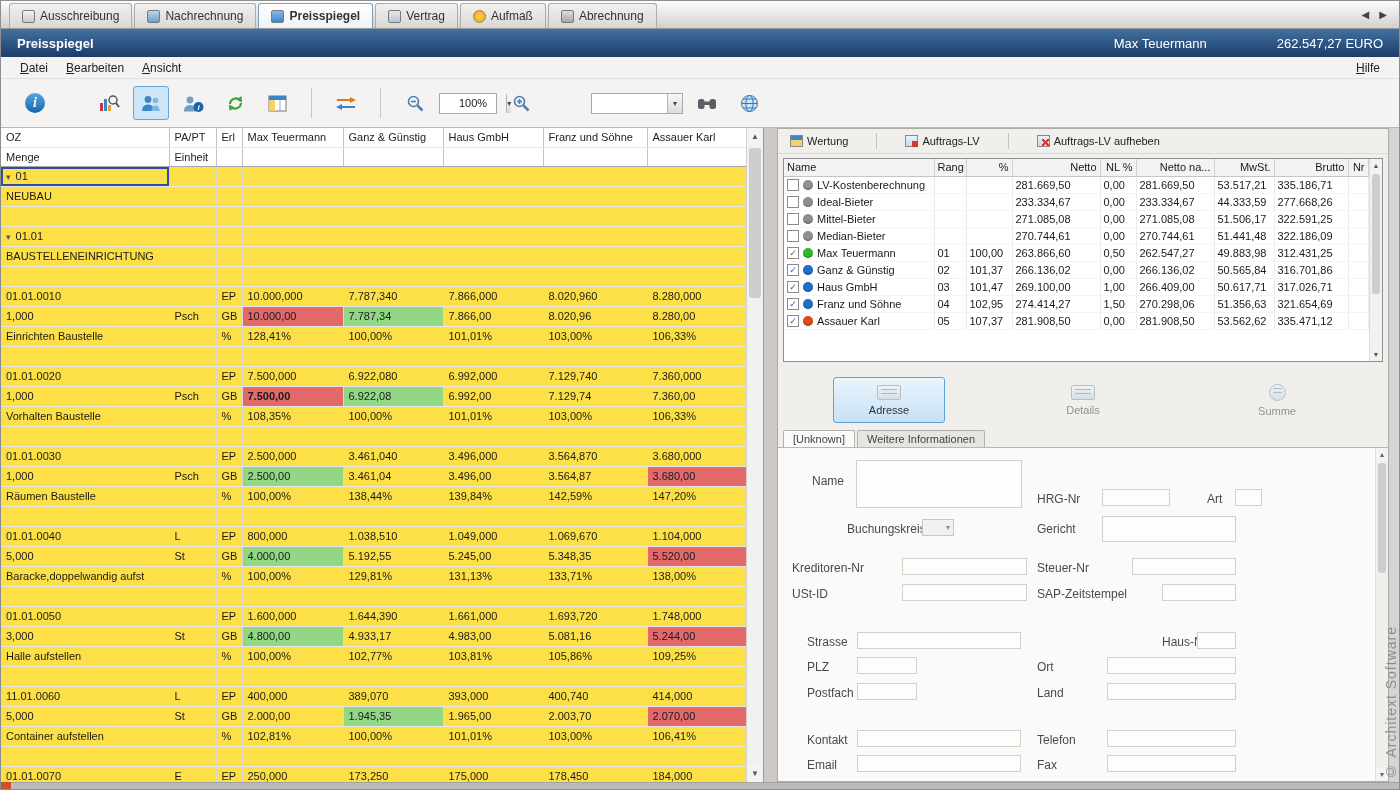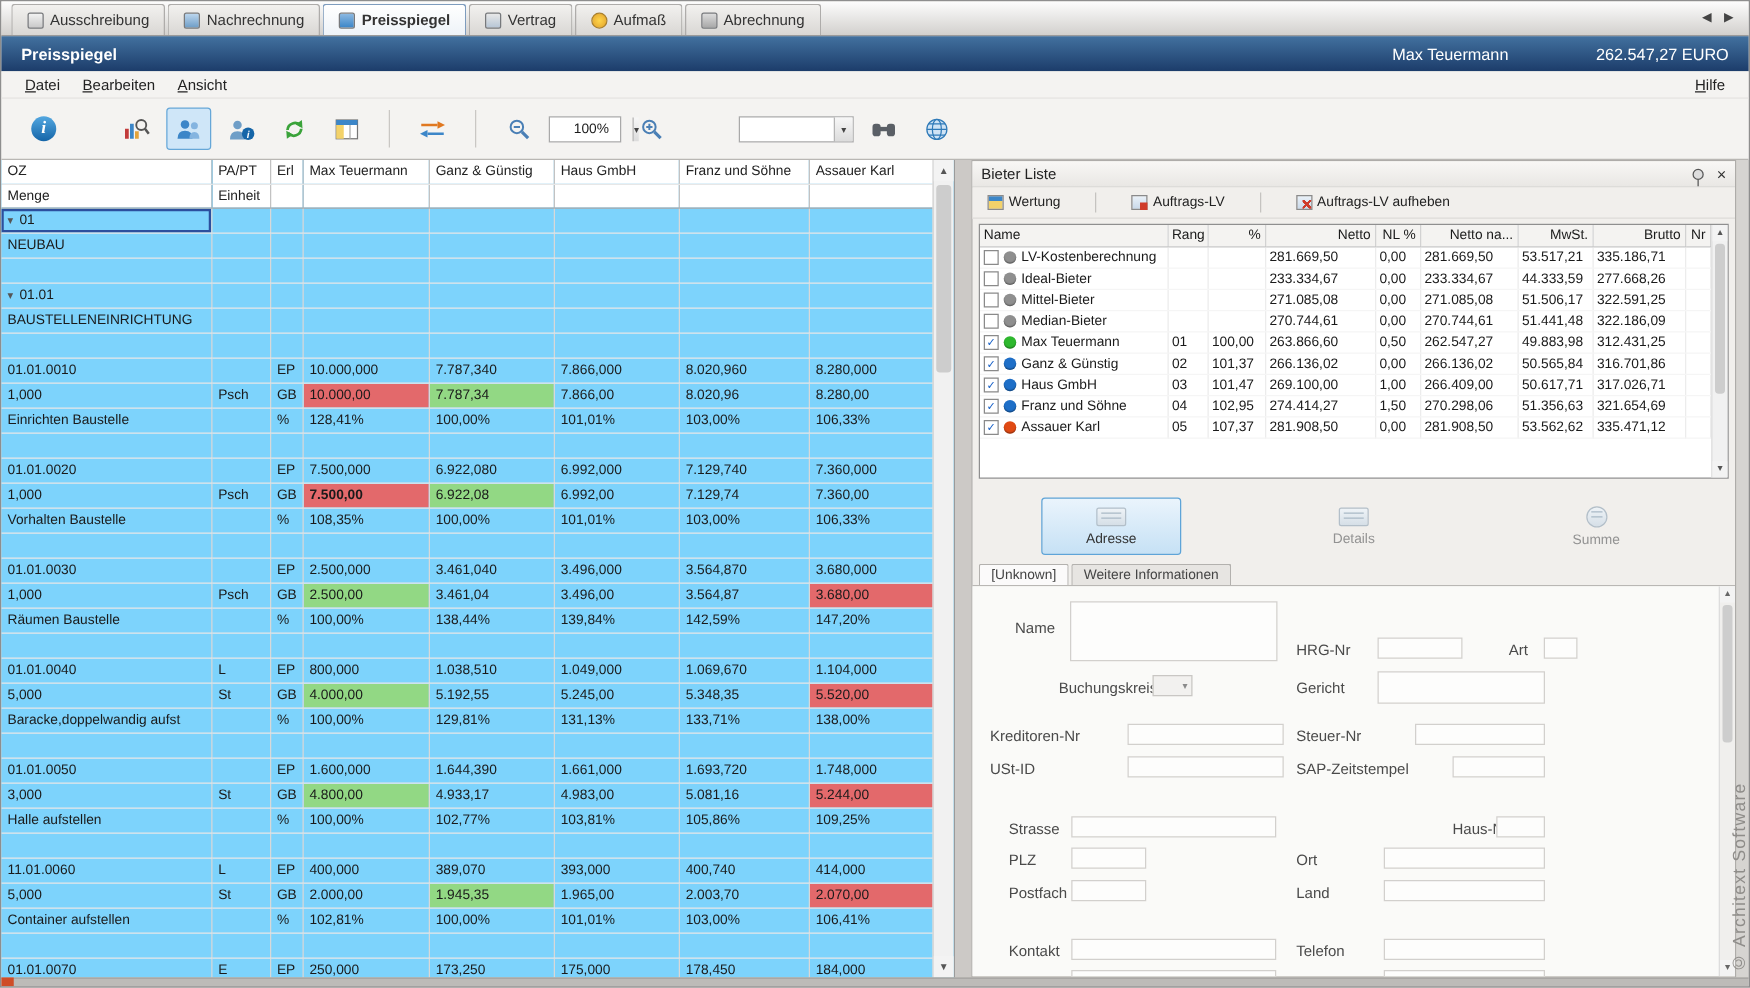--- a/index.html
+++ b/index.html
@@ -38,21 +38,21 @@
 .tbtn{width:36px;height:34px;display:flex;align-items:center;justify-content:center;border:1px solid transparent;border-radius:3px}
 .tbtn.selected{background:#cfe6f8;border-color:#66a7d8}
 .vsep{width:1px;height:30px;background:#c9c7c4;margin:0 10px}
 .sp{width:26px}
 .combo{height:21px;background:#fff;border:1px solid #a9a9a9;display:flex;align-items:center;font-size:11px}
 .combo .cval{flex:1;padding:0 19px;text-align:left}
 .combo .carrow{width:15px;height:100%;background:linear-gradient(#f7f7f7,#dcdcdc);border-left:1px solid #b5b5b5;display:flex;align-items:center;justify-content:center;font-size:8px;color:#444}
 .infoicon{width:20px;height:20px;border-radius:50%;background:linear-gradient(#53a7e0,#1565a8);color:#fff;font-weight:bold;font-style:italic;font-family:"Liberation Serif",serif;font-size:14px;display:flex;align-items:center;justify-content:center}
 
 
-.gridpanel{position:absolute;left:0;top:127px;width:763px;bottom:7px;background:#7dd3fc;border-right:1px solid #9a9a9a;overflow:hidden}
+.gridpanel{position:absolute;left:0;top:127px;width:763px;bottom:7px;background:#fde047;border-right:1px solid #9a9a9a;overflow:hidden}
 .pgrid{border-collapse:collapse;table-layout:fixed;width:746px}
 .pgrid th,.pgrid td{border-right:1px solid #d8d8d8;border-bottom:1px solid #e7e7e7;height:20px;padding:0 5px;overflow:hidden;white-space:nowrap;font-weight:normal;text-align:left;font-size:11px}
 .pgrid thead th{height:19px;background:#fff;color:#222;border-right:1px solid #c2c2c2}
 .pgrid thead tr:last-child th{border-bottom:1px solid #a8a8a8}
 .num{text-align:right}
 .c-title{font-weight:bold}
 .c-group{font-weight:bold}
 .c-group.selected{box-shadow:inset 0 0 0 2px #2c4f9e}
 .c-desc{padding-left:9px}
 .chev{color:#555;font-size:9px;margin-right:5px}
@@ -613,27 +613,20 @@
     <div class="vscroll">
       <div class="sb-btn sb-up">▲</div>
       <div class="sb-thumb" style="top:20px;height:150px"></div>
       <div class="sb-btn sb-down">▼</div>
     </div>
   </div>
 
   <div class="splitter"></div>
 
   <div class="rpanel">
-    <div class="rp-header">
-      <span>Bieter Liste</span>
-      <span class="rp-tools">
-        <span class="pinicon"></span>
-        <span class="closex">×</span>
-      </span>
-    </div>
     <div class="rp-toolbar">
         <div class="btb">
           <span class="btbicon bi-wertung"></span>
           <span>Wertung</span>
         </div>
         <span class="btb-sep"></span>
         <div class="btb">
           <span class="btbicon bi-lv"></span>
           <span>Auftrags-LV</span>
         </div>

